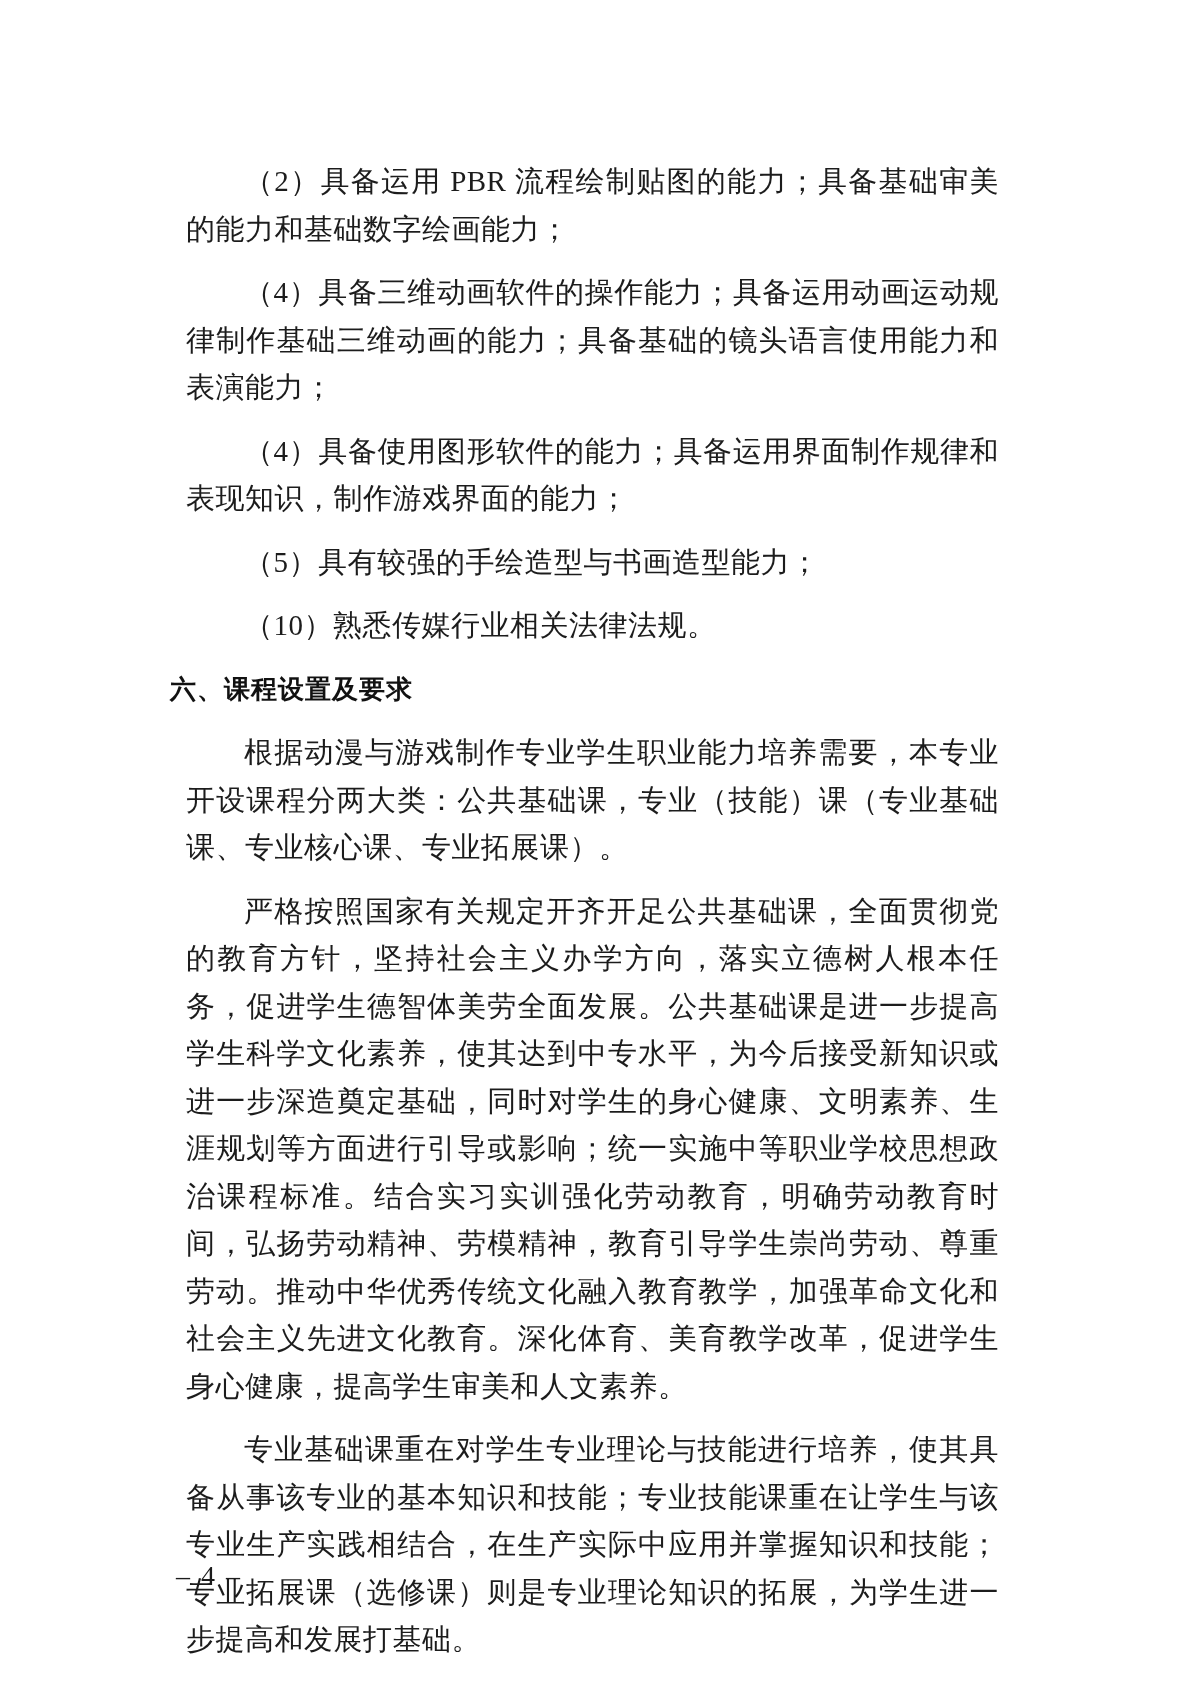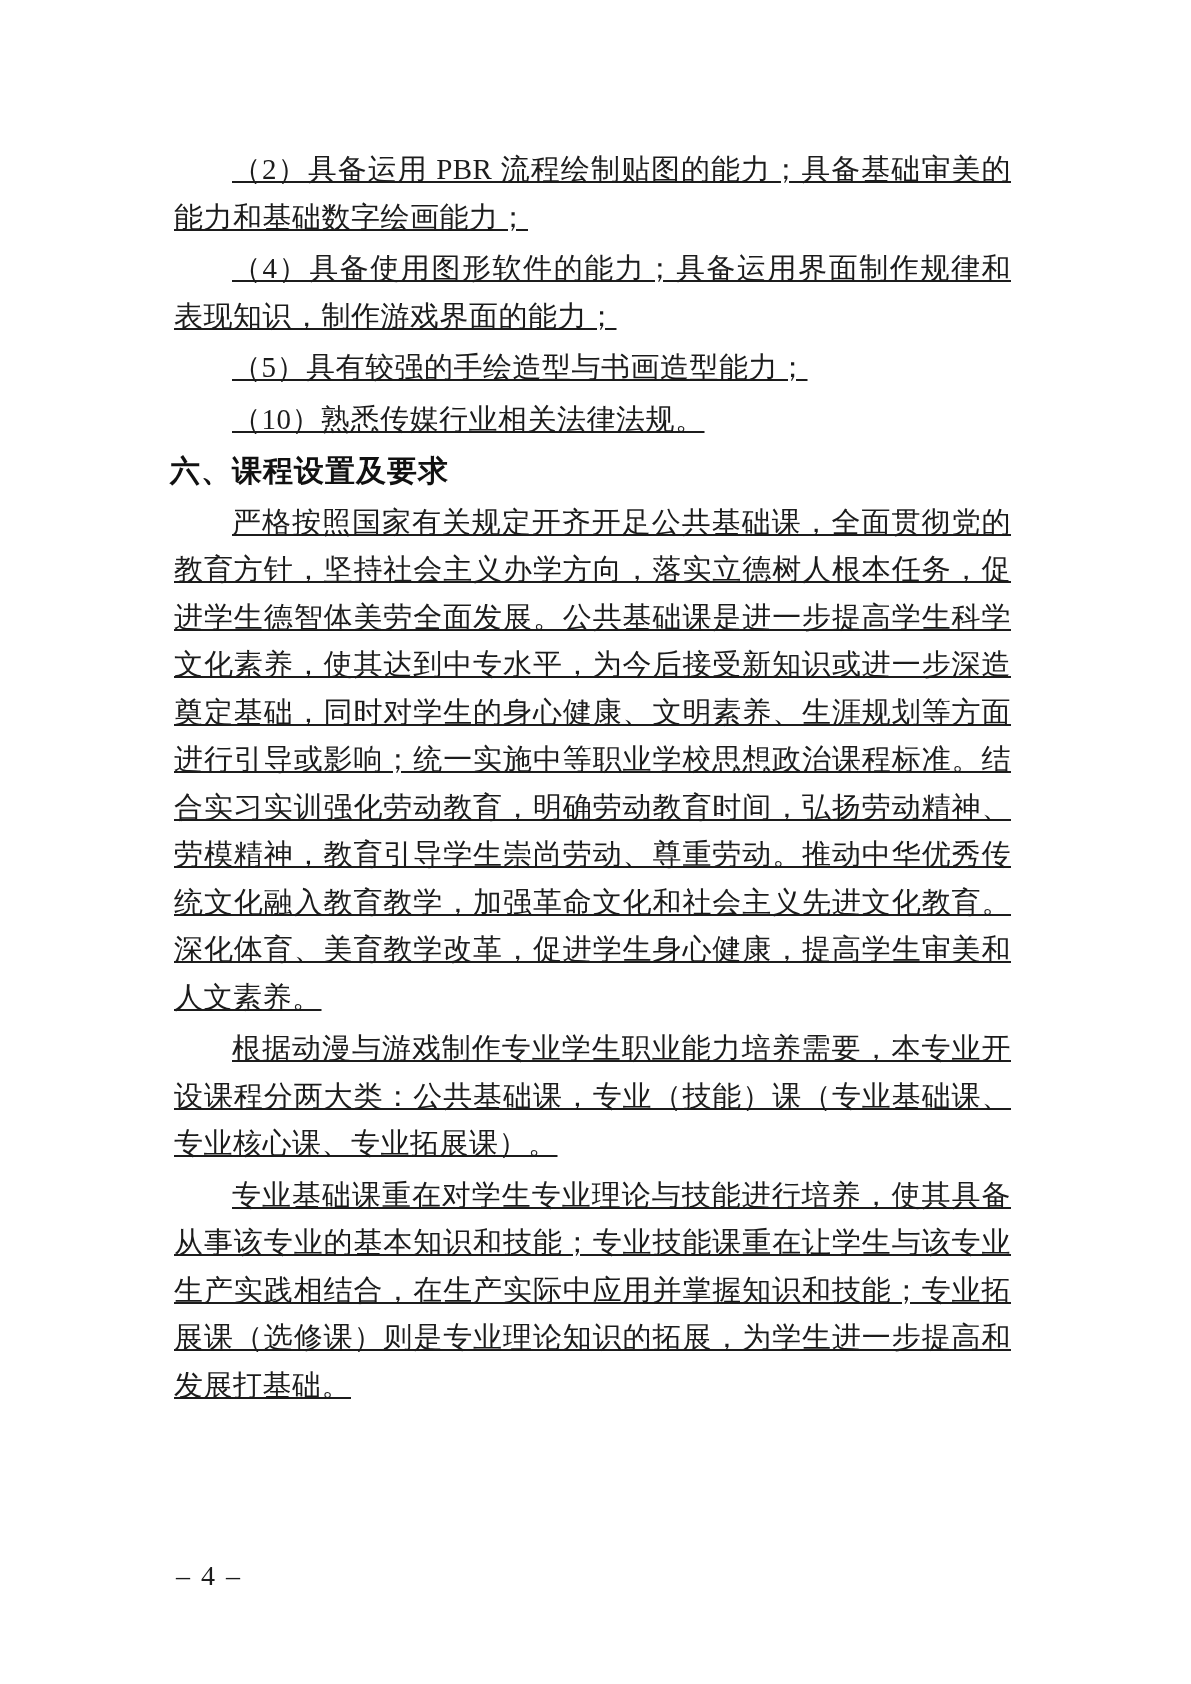--- a/index.html
+++ b/index.html
@@ -16,31 +16,30 @@
     color: #1c1c1c;
     font-family: "Liberation Serif", "DejaVu Serif", serif;
   }
   .content {
     position: absolute;
     left: 170px;
     top: 142px;
     width: 845px;
   }
   .content p {
-    margin: 4px;
+    margin: 16px;
     font-size: 29px;
     line-height: 47.5px;
     text-indent: 2em;
     text-align: justify;
     letter-spacing: 0.5px;
-    text-decoration: underline;
   }
   .content h2.heading {
     margin: 0;
-    font-size: 30px;
+    font-size: 26px;
     line-height: 47.5px;
     font-weight: bold;
     font-family: "Liberation Sans", "DejaVu Sans", sans-serif;
     letter-spacing: 1px;
     color: #111111;
   }
   .footer {
     position: absolute;
     left: 176px;
     top: 1556px;
@@ -50,25 +49,26 @@
     color: #1c1c1c;
     letter-spacing: 2px;
   }
 </style>
 </head>
 <body>
 
 <div class="page">
   <div class="content">
     <p>（2）具备运用 PBR 流程绘制贴图的能力；具备基础审美的能力和基础数字绘画能力；</p>
+    <p>（4）具备三维动画软件的操作能力；具备运用动画运动规律制作基础三维动画的能力；具备基础的镜头语言使用能力和表演能力；</p>
     <p>（4）具备使用图形软件的能力；具备运用界面制作规律和表现知识，制作游戏界面的能力；</p>
     <p>（5）具有较强的手绘造型与书画造型能力；</p>
     <p>（10）熟悉传媒行业相关法律法规。</p>
 
     <h2 class="heading">六、课程设置及要求</h2>
 
+    <p>根据动漫与游戏制作专业学生职业能力培养需要，本专业开设课程分两大类：公共基础课，专业（技能）课（专业基础课、专业核心课、专业拓展课）。</p>
     <p>严格按照国家有关规定开齐开足公共基础课，全面贯彻党的教育方针，坚持社会主义办学方向，落实立德树人根本任务，促进学生德智体美劳全面发展。公共基础课是进一步提高学生科学文化素养，使其达到中专水平，为今后接受新知识或进一步深造奠定基础，同时对学生的身心健康、文明素养、生涯规划等方面进行引导或影响；统一实施中等职业学校思想政治课程标准。结合实习实训强化劳动教育，明确劳动教育时间，弘扬劳动精神、劳模精神，教育引导学生崇尚劳动、尊重劳动。推动中华优秀传统文化融入教育教学，加强革命文化和社会主义先进文化教育。深化体育、美育教学改革，促进学生身心健康，提高学生审美和人文素养。</p>
-    <p>根据动漫与游戏制作专业学生职业能力培养需要，本专业开设课程分两大类：公共基础课，专业（技能）课（专业基础课、专业核心课、专业拓展课）。</p>
     <p>专业基础课重在对学生专业理论与技能进行培养，使其具备从事该专业的基本知识和技能；专业技能课重在让学生与该专业生产实践相结合，在生产实际中应用并掌握知识和技能；专业拓展课（选修课）则是专业理论知识的拓展，为学生进一步提高和发展打基础。</p>
   </div>
 
   <div class="footer">– 4 –</div>
 </div>
 
 </body></html>

